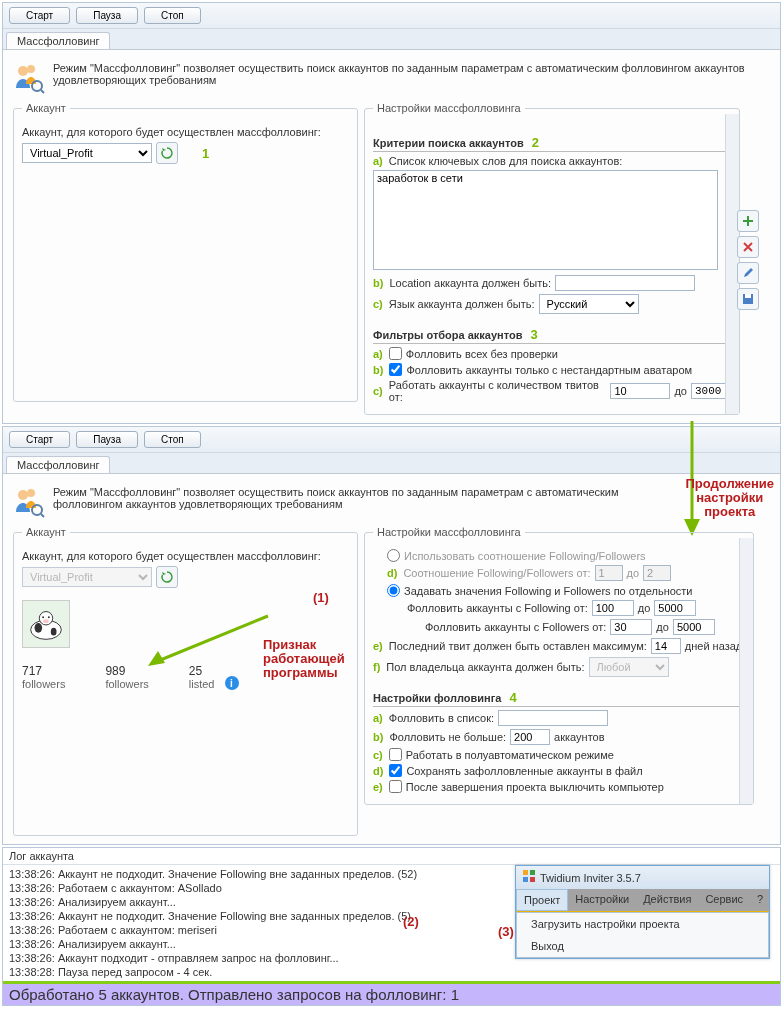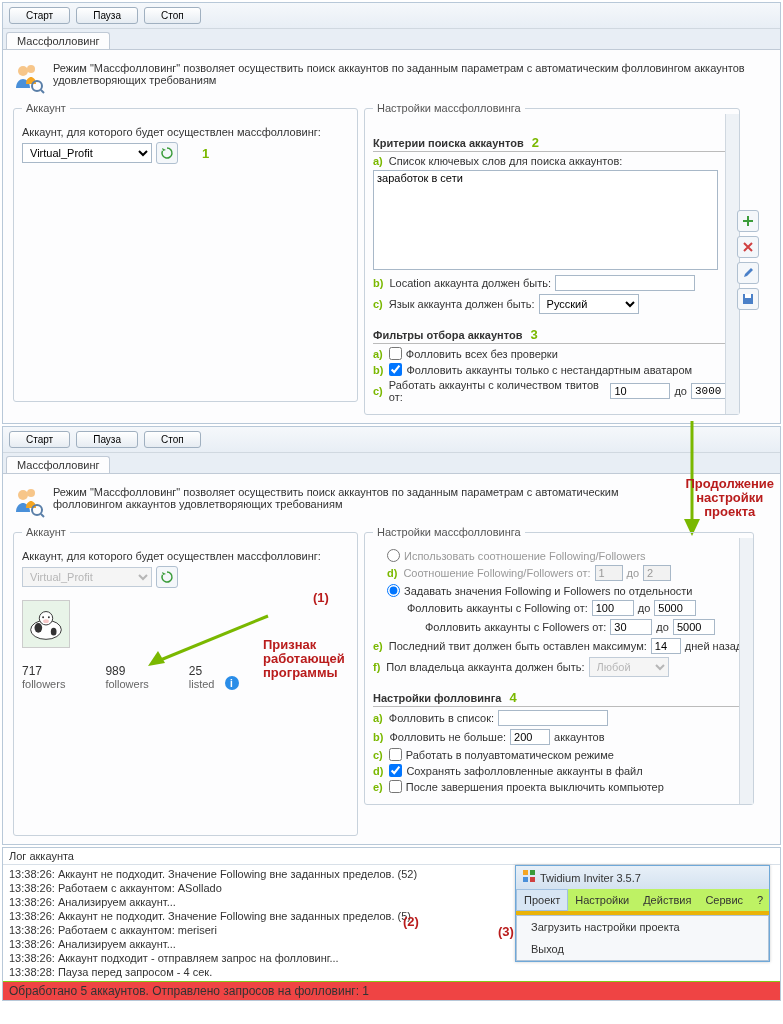--- a/index.html
+++ b/index.html
@@ -35,26 +35,26 @@
 .stats { display: flex; gap: 40px; margin-top: 16px; }
 .stat { text-align: left; }
 .stat-num { font-size: 12px; }
 .stat-lbl { color: #666; }
 .info-icon { width: 14px; height: 14px; border-radius: 50%; background: #2a8de8; color: #fff; font-size: 10px; display: inline-flex; align-items: center; justify-content: center; font-weight: bold; }
 .disabled { color: #999; }
 input[disabled],select[disabled] { background: #f2f2f2; color: #999; }
 .log-panel { border: 1px solid #b8c8d8; margin: 2px; }
 .log-title { padding: 2px 6px; font-size: 11px; }
 .log-body { padding: 2px 6px; border-top: 1px solid #d8e0e8; font-size: 11px; line-height: 14px; position: relative; }
-.statusbar { border-top: 1px solid #84cc16; padding: 2px 6px; font-size: 12px; background: #ef4444; }
+.statusbar { border-top: 3px solid #84cc16; padding: 2px 6px; font-size: 15px; background: #c4b5fd; }
 .annot { color: #b91c1c; font-weight: bold; font-size: 13px; position: absolute; text-align: center; line-height: 14px; }
 .arrow { position: absolute; }
 .menu-window { position: absolute; right: 10px; top: 0; width: 255px; border: 1px solid #6fa8d8; background: #fdfdfe; box-shadow: 0 0 3px rgba(0,0,0,0.2); }
 .menu-title { background: linear-gradient(#e8f0f8,#d4e2f0); padding: 3px 6px; font-size: 11px; display: flex; align-items: center; gap: 4px; }
-.menu-bar { display: flex; border-bottom: 5px solid #eab308; background: #bef264; font-size: 11px; align-items: center; }
+.menu-bar { display: flex; border-bottom: 2px solid #eab308; background: #a3a3a3; font-size: 11px; }
 .menu-bar span { padding: 3px 7px; }
 .menu-bar span.active { background: #d8e6f4; border: 1px solid #a0c0e0; }
 .menu-dropdown { background: #f6f8fa; border: 1px solid #b0c4d8; margin-top: -1px; }
 .menu-item { padding: 4px 14px; font-size: 11px; position: relative; }
 .menu-item.sep { border-bottom: 1px solid #d0d8e0; }
 .menu-item.hl { border: 2px solid #7ab800; }
 .menu-item .tri { position: absolute; right: 6px; top: 6px; }
 .anchor-rel { position: relative; }
 </style>
 </head>

